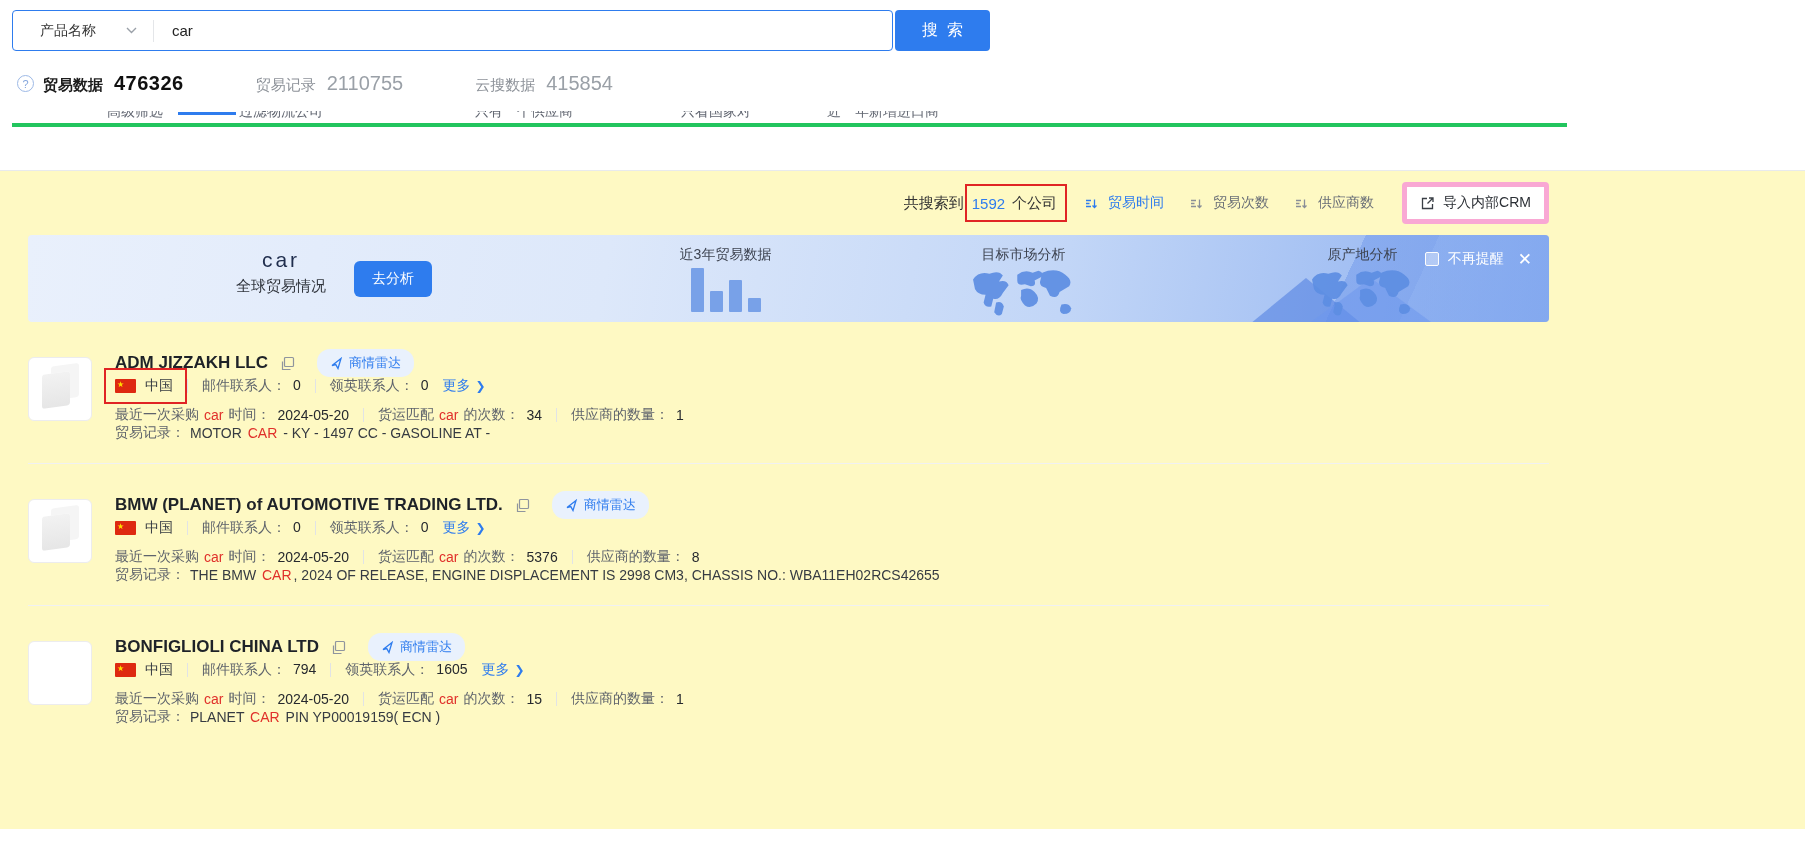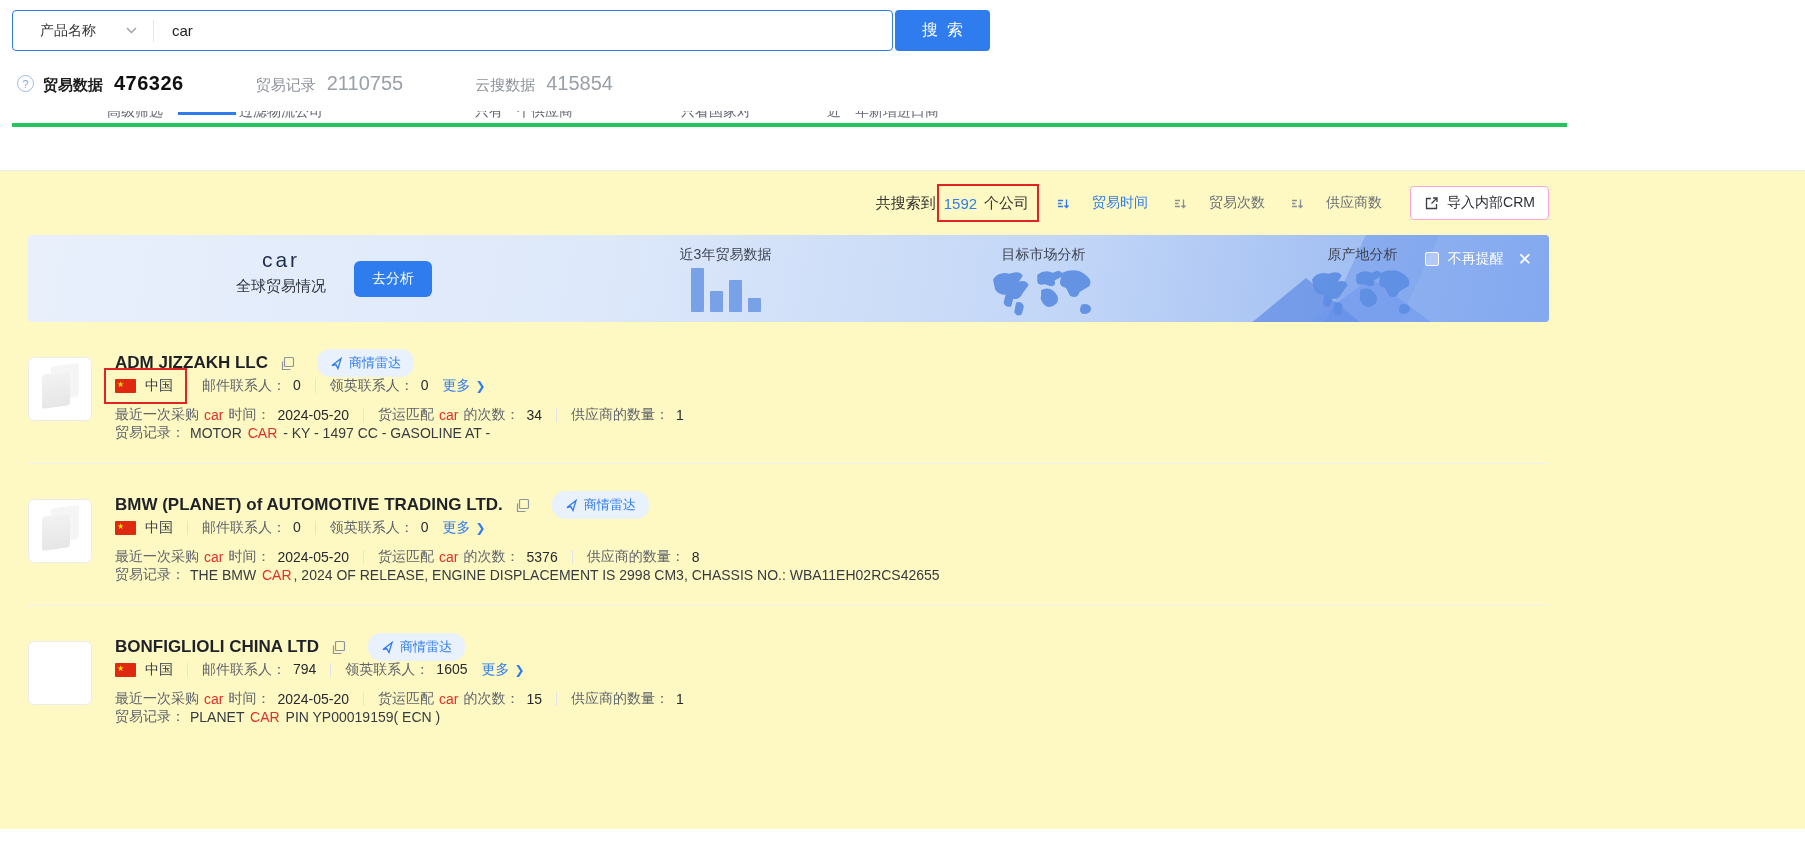--- a/index.html
+++ b/index.html
@@ -42,41 +42,41 @@
   .header-tail{height:44px;border-bottom:1px solid #e8eaed;width:1805px;margin-left:-12px}
 
   
   .results{width:1565px;padding:0 16px 0 28px}
   .results-header{display:flex;align-items:center;justify-content:flex-end;height:64px}
   .found{display:flex;align-items:center;font-size:15px;color:#333}
   .red-box{position:relative;display:inline-flex;align-items:center;padding:0 2px;margin-left:6px}
   .red-box::after{content:"";position:absolute;inset:-10px -8px -9px -5px;border:2px solid var(--ann);pointer-events:none}
   .found .count{color:var(--accent);margin-right:7px}
   .sorts{display:flex;align-items:center}
-  .sort{display:flex;align-items:center;gap:22px;font-size:14px;color:#6a6f77;margin-left:26px;cursor:pointer}
+  .sort{display:flex;align-items:center;gap:10px;font-size:14px;color:#6a6f77;margin-left:26px;cursor:pointer}
   .sort.active{color:var(--accent)}
   .sort svg{display:block}
-  .crm-btn{margin-left:28px;display:flex;align-items:center;gap:8px;border:1px solid #f9a8d4;border-radius:4px;padding:7px 13px;font-size:14px;color:#2b2f35;background:#fff;cursor:pointer;font-family:inherit}
+  .crm-btn{margin-left:28px;display:flex;align-items:center;gap:8px;border:5px solid #f9a8d4;border-radius:4px;padding:7px 13px;font-size:14px;color:#2b2f35;background:#fff;cursor:pointer;font-family:inherit}
 
   
   .banner{position:relative;height:87px;border-radius:4px;overflow:hidden;
     background:linear-gradient(100deg,#e9f0fc 0%,#dde8fa 38%,#c2d6f7 68%,#8db0f0 100%)}
   .deco-a{position:absolute;right:-40px;top:-10px;width:460px;height:140px;
     background:linear-gradient(115deg,transparent 46%,rgba(96,140,232,.38) 46%,rgba(96,140,232,.38) 60%,rgba(120,160,238,.45) 60%)}
   .deco-tri1{position:absolute;right:148px;bottom:-34px;width:0;height:0;border-left:95px solid transparent;border-right:95px solid transparent;border-bottom:78px solid rgba(66,116,222,.50)}
   .deco-tri2{position:absolute;right:58px;bottom:-44px;width:0;height:0;border-left:120px solid transparent;border-right:120px solid transparent;border-bottom:88px solid rgba(110,152,236,.55)}
   .banner-left{position:absolute;left:208px;top:13px;display:flex;align-items:flex-start}
   .banner-title{display:flex;flex-direction:column;align-items:center}
   .product-name{font-size:21px;color:#1f2d4d;letter-spacing:3px;font-weight:500}
   .banner-subtitle{font-size:15px;color:#30343c;margin-top:5px}
   .analyze-btn{margin:13px 0 0 28px;background:var(--accent);color:#fff;border:none;border-radius:6px;font-size:14px;padding:9px 18px;cursor:pointer;font-family:inherit}
   .banner-sec{position:absolute;top:11px;text-align:center}
   .sec-label{font-size:14px;color:#3d4350}
   .sec1{left:600px;width:195px}
-  .sec2{left:928px;width:175px}
+  .sec2{left:908px;width:175px}
   .sec3{left:1252px;width:165px}
   .bchart{display:flex;align-items:flex-end;justify-content:center;gap:6px;height:46px;margin-top:2px}
   .bchart .bar{width:13px;background:#78a1e8;border-radius:1px}
   .map{margin-top:2px}
   .dismiss{position:absolute;right:17px;top:15px;display:flex;align-items:center;color:#fff;font-size:14px}
   .cb{width:14px;height:14px;border:1px solid #fdfdfd;border-radius:2px;background:rgba(255,255,255,.35);margin-right:9px;cursor:pointer}
   .close-x{font-size:17px;margin-left:14px;cursor:pointer;line-height:1}
 
   
   .company{display:flex;padding:27px 0 21px}

